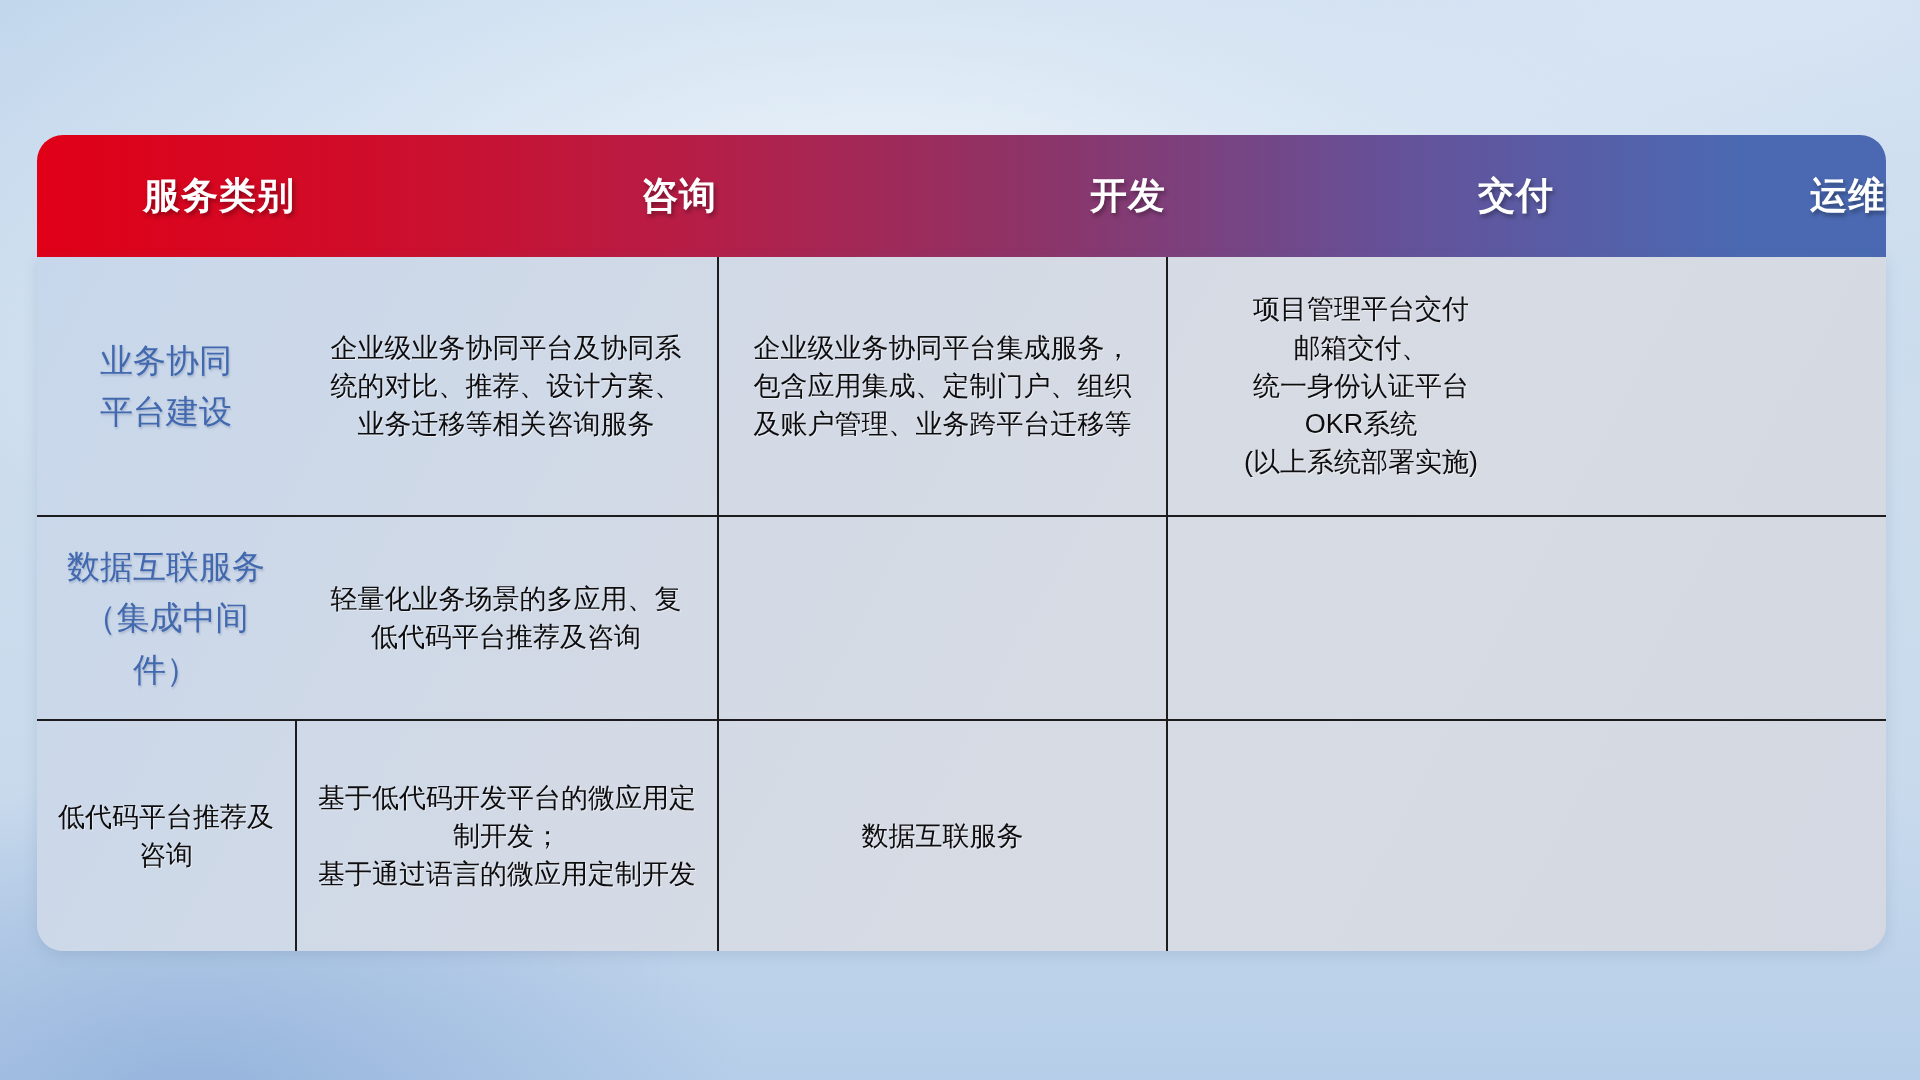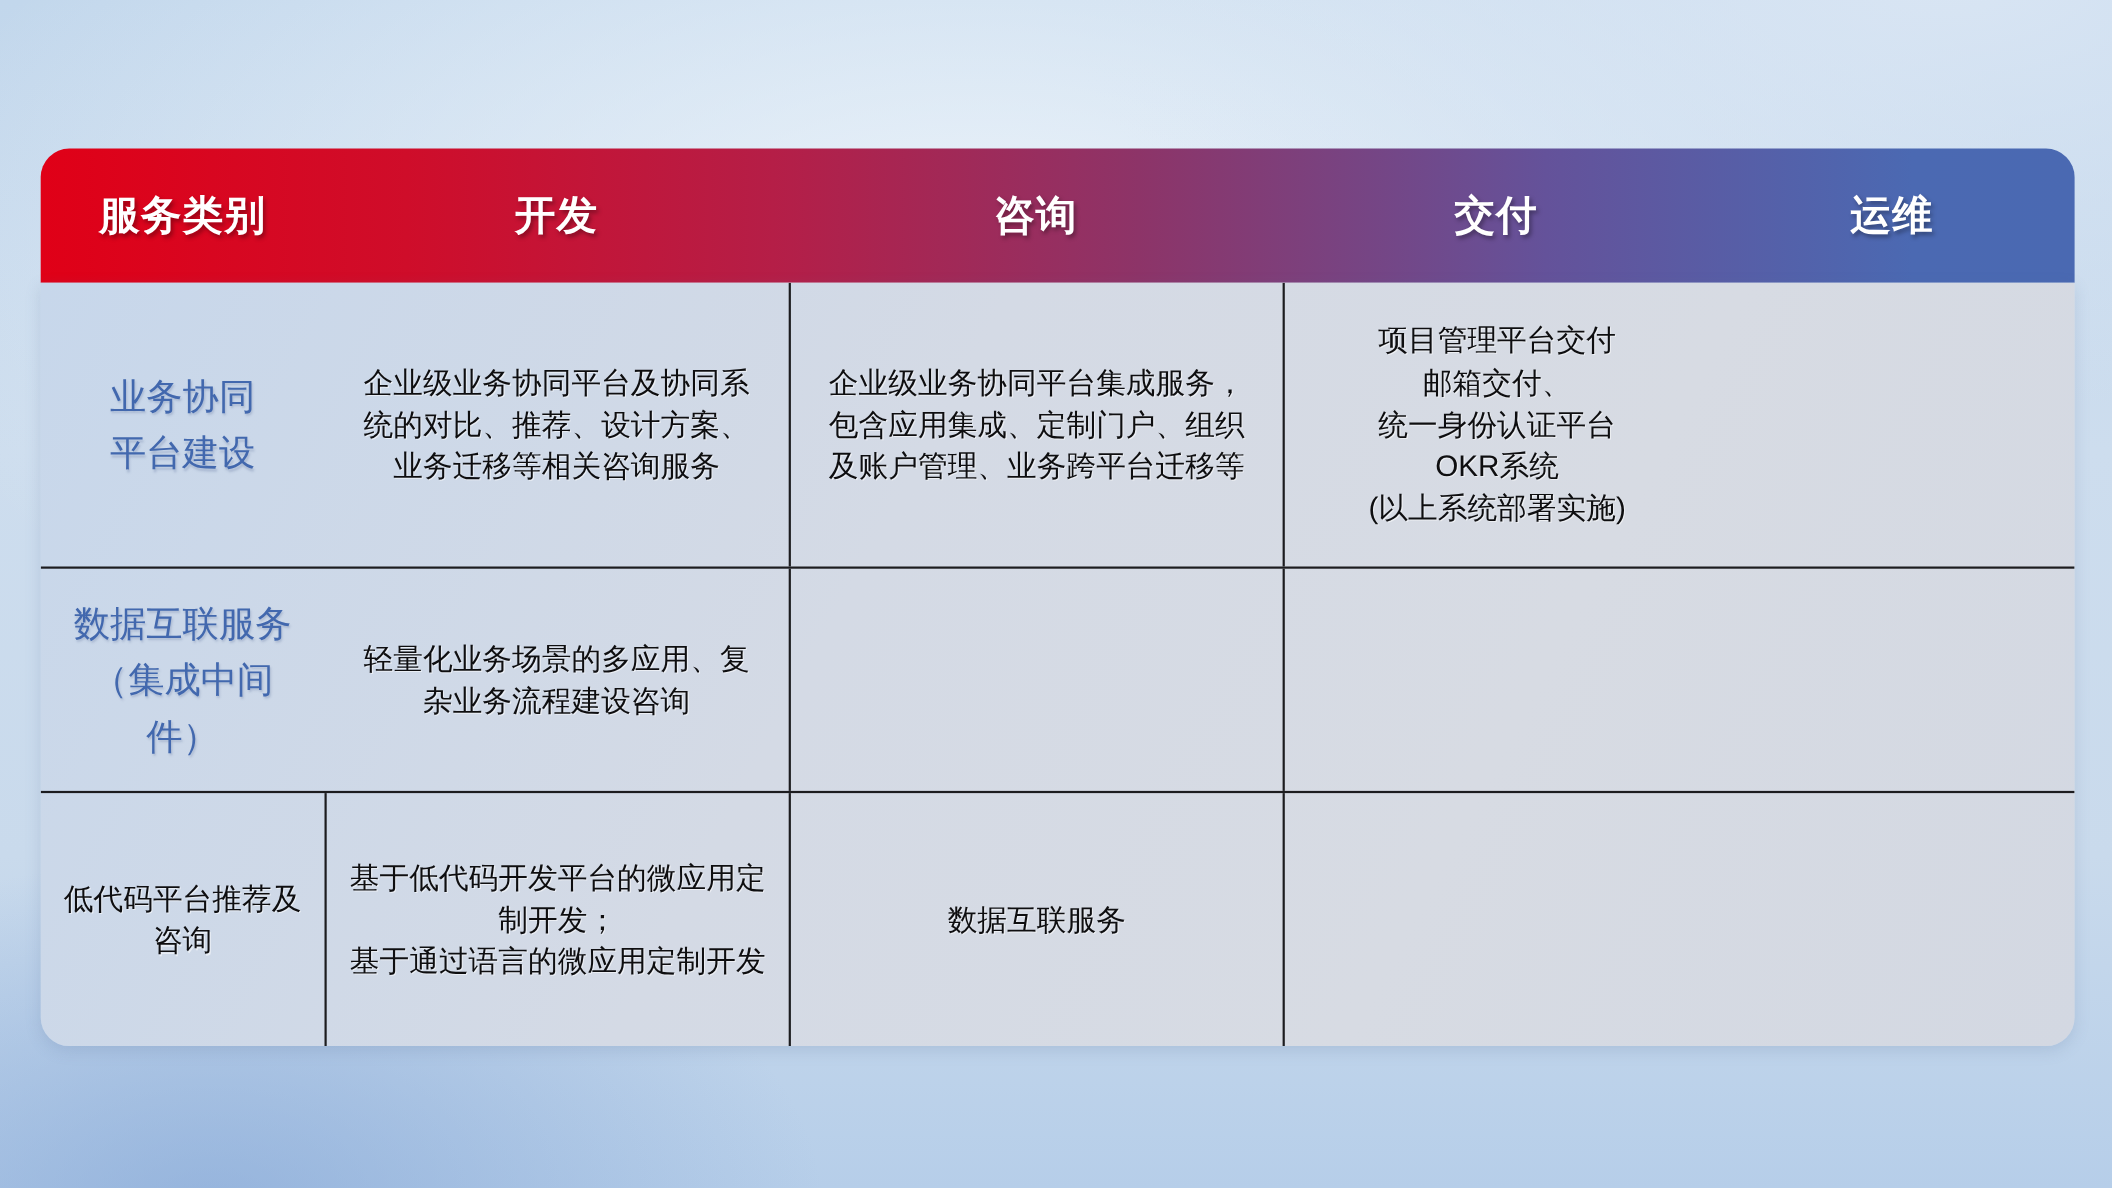--- a/index.html
+++ b/index.html
@@ -13,21 +13,21 @@
       linear-gradient(180deg,#c2d7ec 0%,#cdddee 38%,#c9daec 72%,#b6cee9 100%);
   }
   .slide-table{position:absolute;left:37px;top:135px;width:1849px;}
   .thead{
     display:grid;grid-template-columns:258px 422px 449px 388px 332px;
     align-items:center;height:122px;
     border-radius:26px 26px 0 0;
     background:linear-gradient(90deg,#e00017 0%,#cf0d2a 18%,#b51e47 36%,#8d3468 54%,#64529a 74%,#4b69b2 92%,#4a69b2 100%);
   }
   .thead .hcell{
-    text-align:center;color:#ffffff;font-size:37px;font-weight:700;
+    text-align:right;color:#ffffff;font-size:37px;font-weight:700;
     letter-spacing:1px;text-shadow:2px 3px 4px rgba(0,0,0,0.35);
   }
   .tbody{
     border-radius:0 0 26px 26px;overflow:hidden;
     background:linear-gradient(118deg,#c7d7eb 0%,#d4dae5 40%,#d7dbe3 70%,#d3d8e2 100%);
     box-shadow:0 4px 14px rgba(90,110,150,0.18);
   }
   .trow{display:grid;grid-template-columns:258px 422px 449px 388px 332px;}
   .trow.r1{height:258px;}
   .trow.r2{height:202px;border-top:2px solid #1c1c1f;}
@@ -45,22 +45,22 @@
     color:#0e0e10;font-size:27px;line-height:1.42;white-space:pre-line;
     text-shadow:1px 1px 0 rgba(255,255,255,0.55);
   }
 </style>
 </head>
 <body>
 
 <div class="slide-table">
   <div class="thead">
     <div class="hcell">服务类别</div>
+    <div class="hcell">咨询</div>
     <div class="hcell">开发</div>
-    <div class="hcell">咨询</div>
     <div class="hcell">交付</div>
     <div class="hcell">运维</div>
   </div>
 
   <div class="tbody">
     <div class="trow r1">
       <div class="cell">
           <span class="cat">业务协同
 平台建设</span>
         </div>
@@ -83,21 +83,21 @@
         </div>
     </div>
 
     <div class="trow r2">
       <div class="cell">
           <span class="cat">数据互联服务
 （集成中间件）</span>
         </div>
       <div class="cell">
           <span class="txt">轻量化业务场景的多应用、复
-杂业务流程建设咨询</span>
+低代码平台推荐及咨询</span>
         </div>
       <div class="cell bl">
           <span class="txt"></span>
         </div>
       <div class="cell bl">
           <span class="txt"></span>
         </div>
     </div>
 
     <div class="trow r3">

